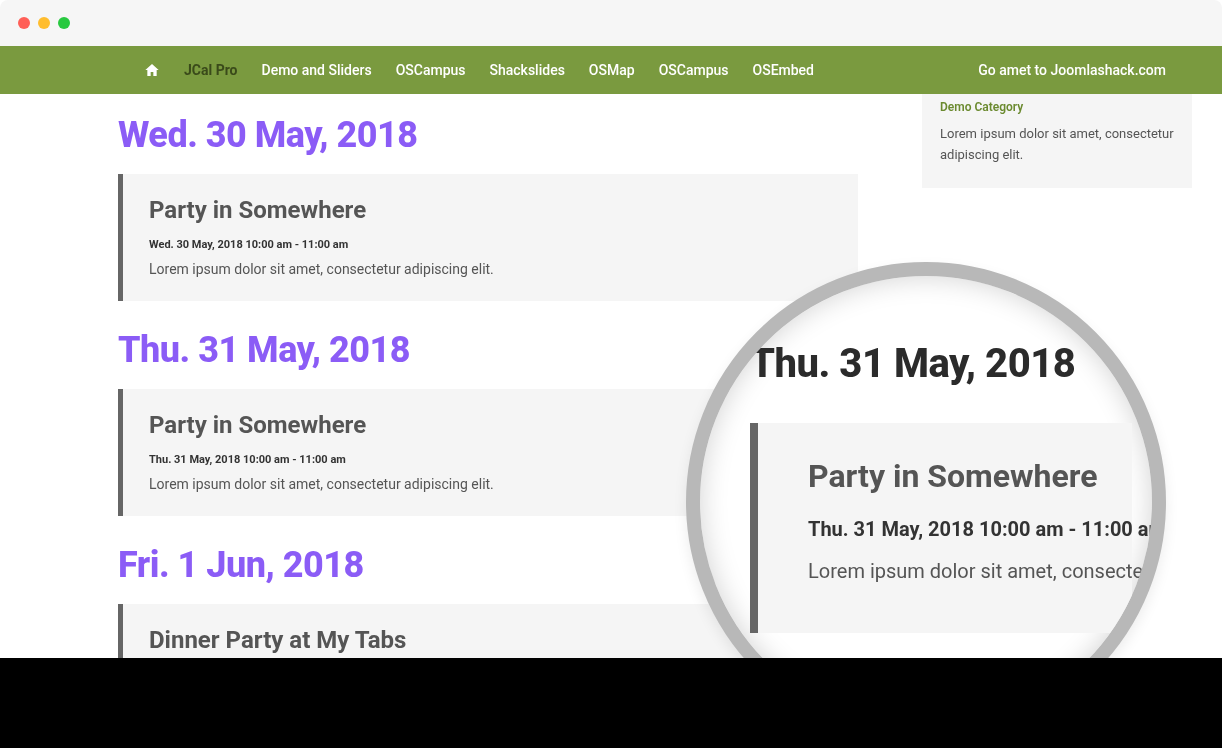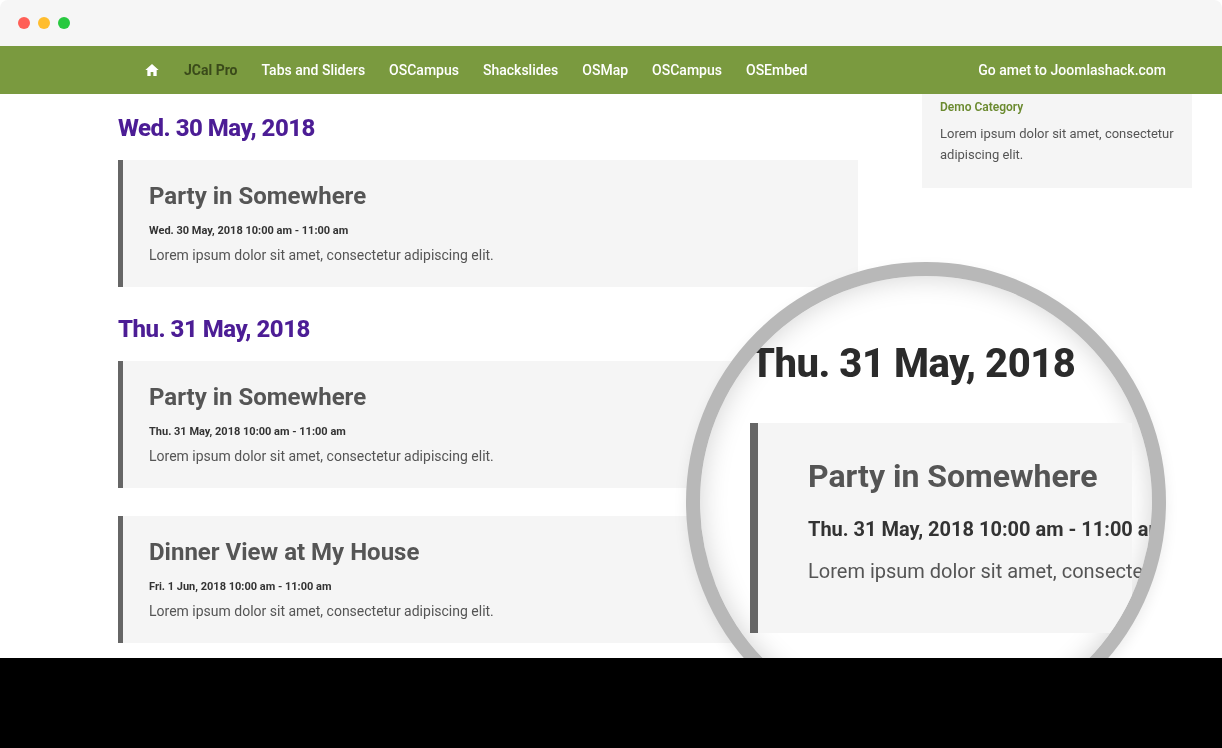--- a/index.html
+++ b/index.html
@@ -68,23 +68,23 @@
 .sidebar-card .cat {
   color: #6b8a2f;
   font-size: 12px;
   font-weight: 600;
   margin-bottom: 10px;
 }
 .sidebar-card .desc { line-height: 1.6; }
 
 .day-group { margin-bottom: 28px; width: 740px; }
 .day-heading {
-  font-size: 24px;
+  font-size: 36px;
   font-weight: 800;
-  color: #4c1d95;
+  color: #8b5cf6;
   margin-bottom: 18px;
   letter-spacing: -0.5px;
 }
 .event-card {
   background: #f5f5f5;
   border-left: 5px solid #666;
   padding: 22px 26px 24px 26px;
 }
 .event-title {
   font-size: 24px;
@@ -181,21 +181,21 @@
   </div>
 
   <div class="navbar">
     <div class="nav-left">
       <span class="nav-item home-icon">
         <svg viewBox="0 0 24 24">
             <path d="M12 3l10 9h-3v9h-5v-6h-4v6H5v-9H2z"></path>
           </svg>
       </span>
       <span class="nav-item active">JCal Pro</span>
-      <span class="nav-item">Tabs and Sliders</span>
+      <span class="nav-item">Demo and Sliders</span>
       <span class="nav-item">OSCampus</span>
       <span class="nav-item">Shackslides</span>
       <span class="nav-item">OSMap</span>
       <span class="nav-item">OSCampus</span>
       <span class="nav-item">OSEmbed</span>
     </div>
     <div class="nav-right">Go amet to Joomlashack.com</div>
   </div>
 
   <div class="page-body">
@@ -217,22 +217,23 @@
     <div class="day-group">
       <h2 class="day-heading">Thu. 31 May, 2018</h2>
       <div class="event-card">
         <div class="event-title">Party in Somewhere</div>
         <div class="event-time">Thu. 31 May, 2018 10:00 am - 11:00 am</div>
         <div class="event-desc">Lorem ipsum dolor sit amet, consectetur adipiscing elit.</div>
       </div>
     </div>
 
     <div class="day-group">
+      <h2 class="day-heading">Fri. 1 Jun, 2018</h2>
       <div class="event-card">
-        <div class="event-title">Dinner View at My House</div>
+        <div class="event-title">Dinner Party at My Tabs</div>
         <div class="event-time">Fri. 1 Jun, 2018 10:00 am - 11:00 am</div>
         <div class="event-desc">Lorem ipsum dolor sit amet, consectetur adipiscing elit.</div>
       </div>
     </div>
 
     <div class="magnifier">
       <div class="mag-inner">
         <div class="mag-heading">Thu. 31 May, 2018</div>
         <div class="mag-card">
           <div class="mag-title">Party in Somewhere</div>

